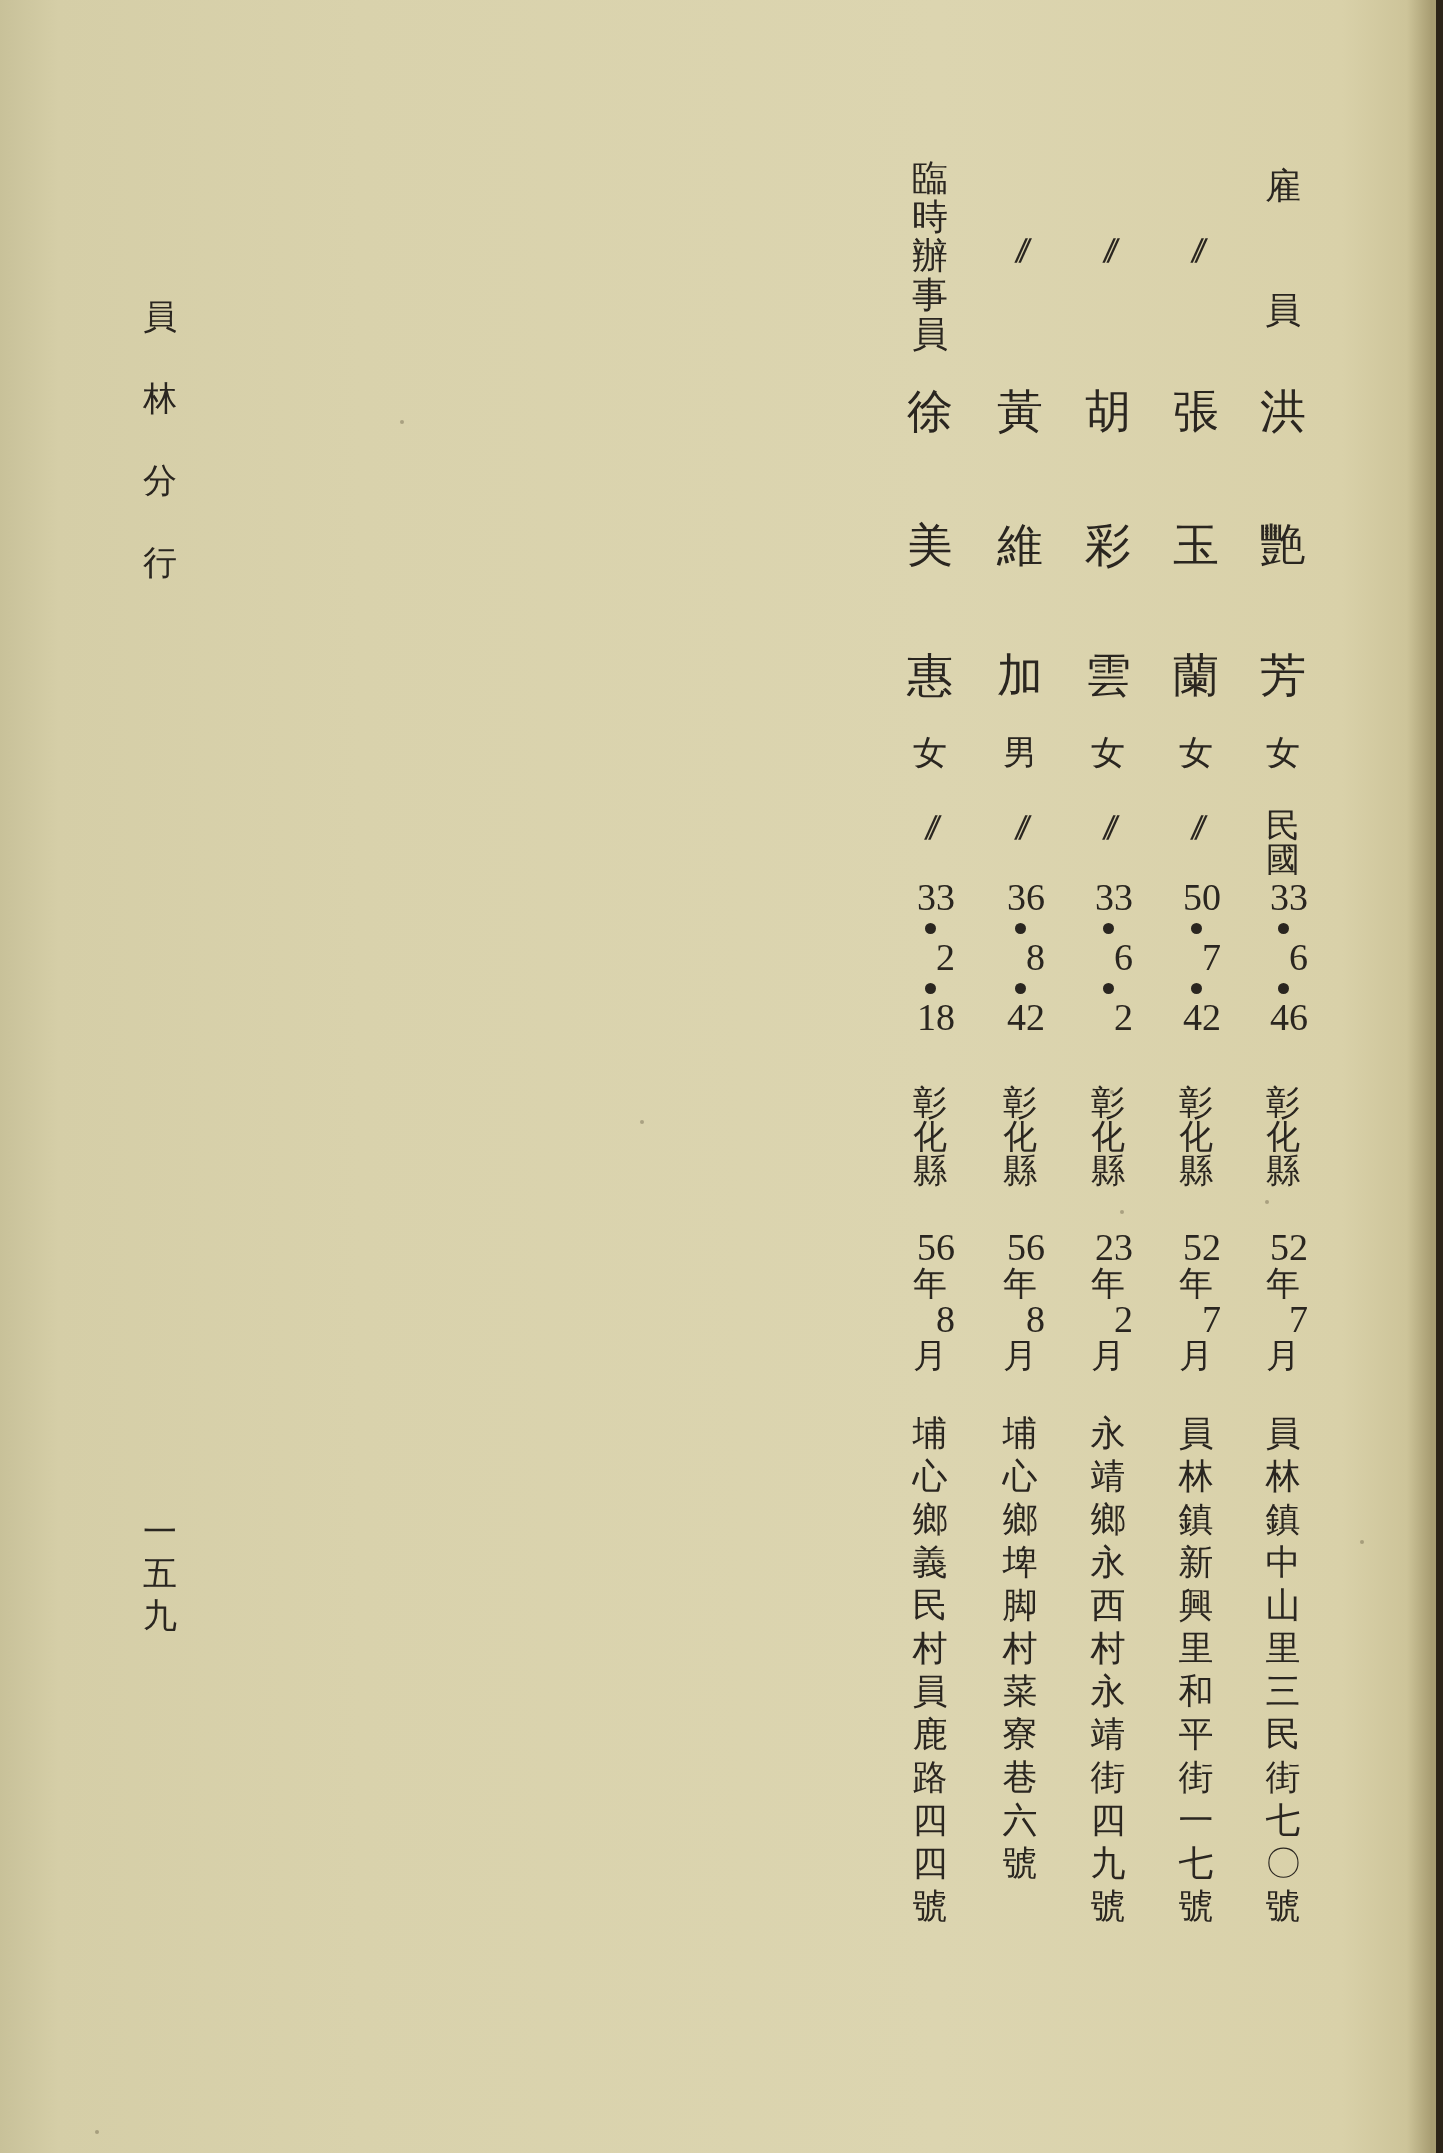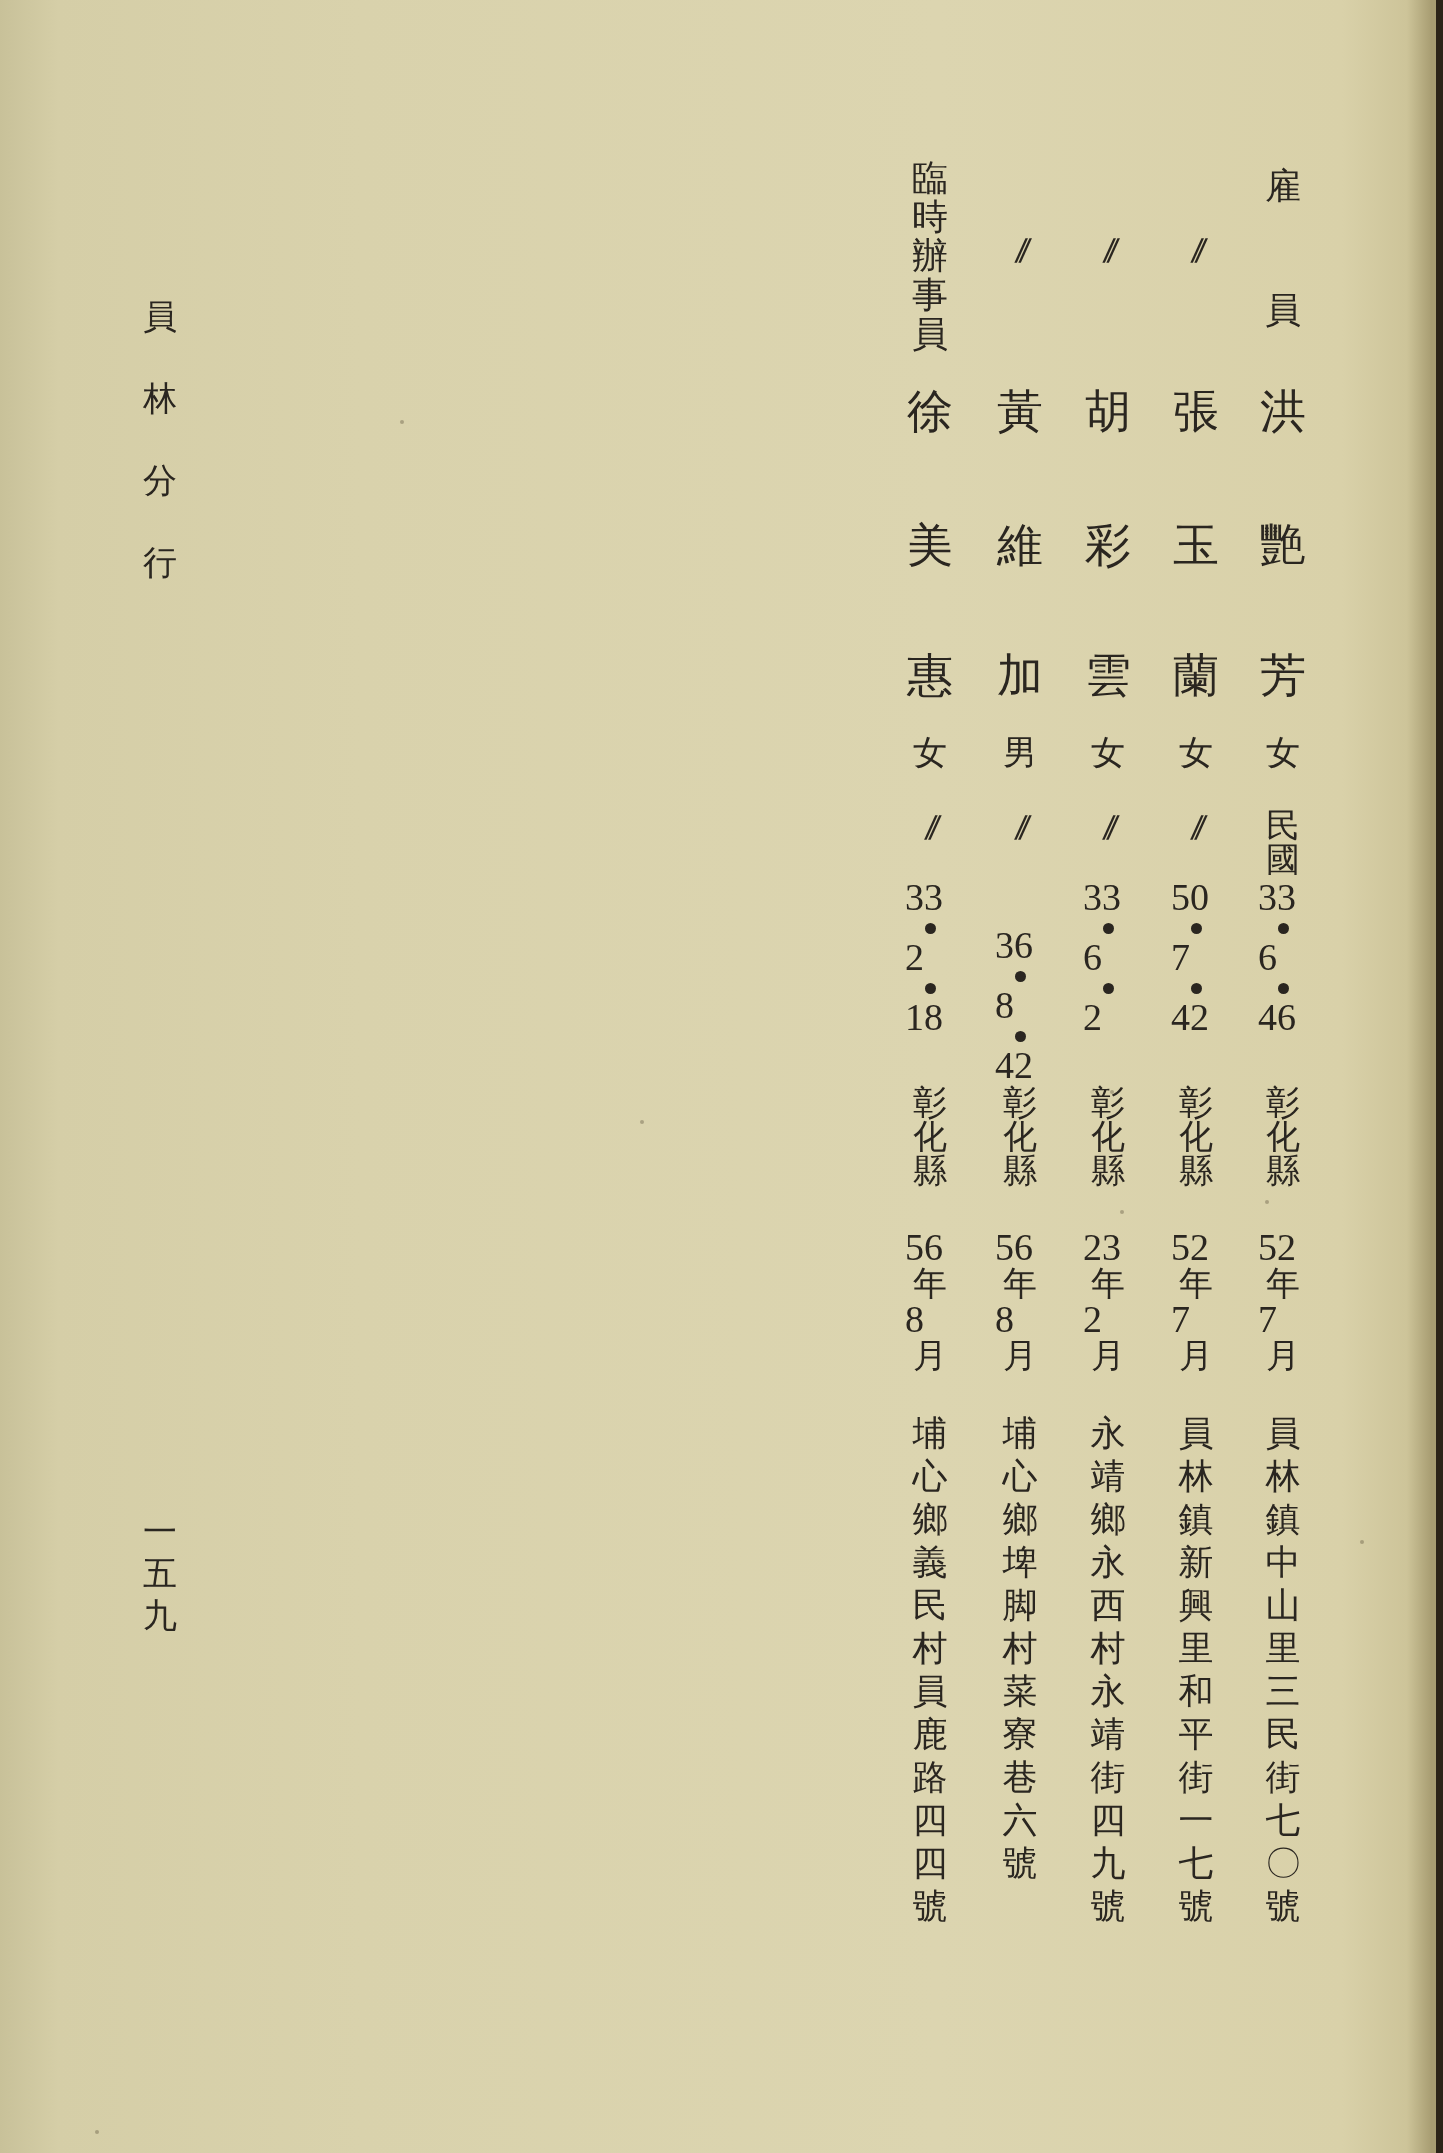--- a/index.html
+++ b/index.html
@@ -52,21 +52,21 @@
     .ditto {
       font-family: "DejaVu Sans", sans-serif;
       font-size: 30px;
       transform: skewX(-8deg);
       letter-spacing: -6px;
     }
     .num {
       font-family: "Liberation Serif", serif;
       font-size: 38px;
       display: block;
-      text-align: left;
+      text-align: right;
       height: 38px;
       line-height: 38px;
     }
     .dot {
       display: block;
       height: 22px;
       line-height: 22px;
       text-align: center;
       font-size: 18px;
     }
@@ -330,21 +330,21 @@
       </div>
 
     <div class="vcol mid" style="left: 1020px; top: 735px;">
         <span class="ch">男</span>
       </div>
 
     <div class="vcol mid" style="left: 1020px; top: 812px;">
         <span class="ch ditto">//</span>
       </div>
 
-    <div class="vcol mid" style="left: 1020px; top: 926px;">
+    <div class="vcol mid" style="left: 1020px; top: 878px;">
         <span class="num">36</span>
         <span class="dot"></span>
         <span class="num">8</span>
         <span class="dot"></span>
         <span class="num">42</span>
       </div>
 
     <div class="vcol mid" style="left: 1020px; top: 1085px;">
         <span class="ch">彰</span>
         <span class="ch">化</span>

